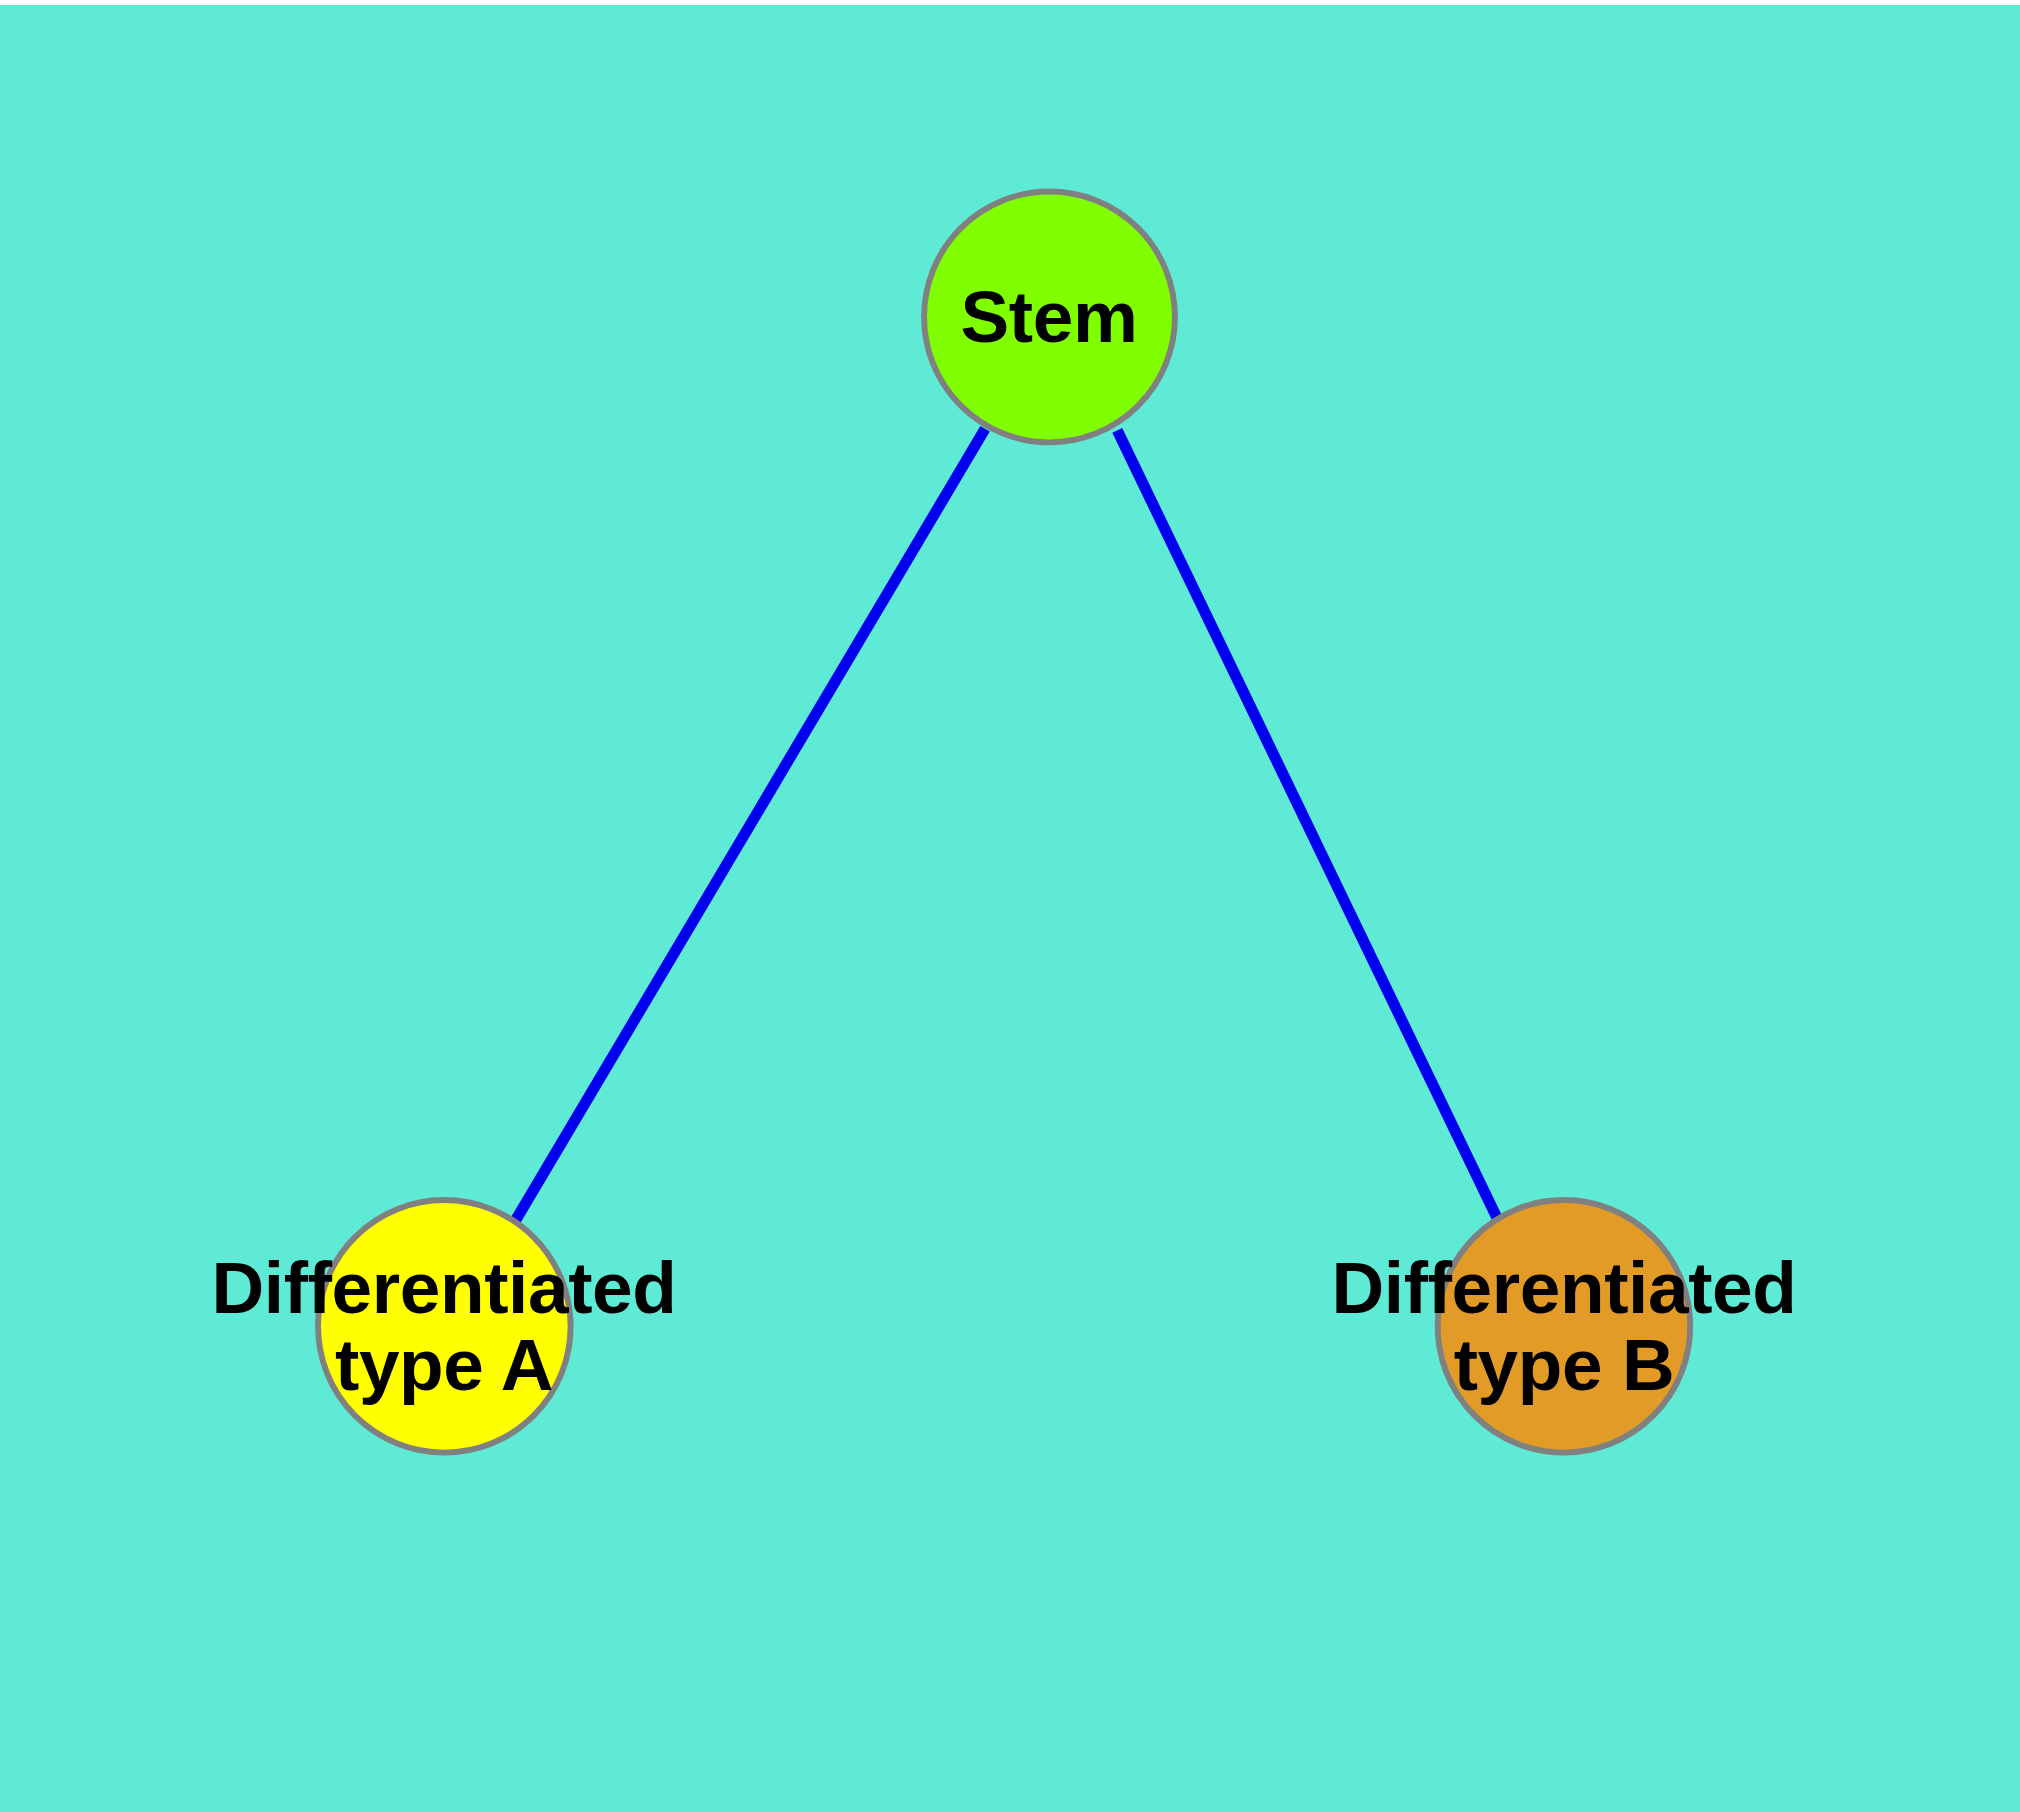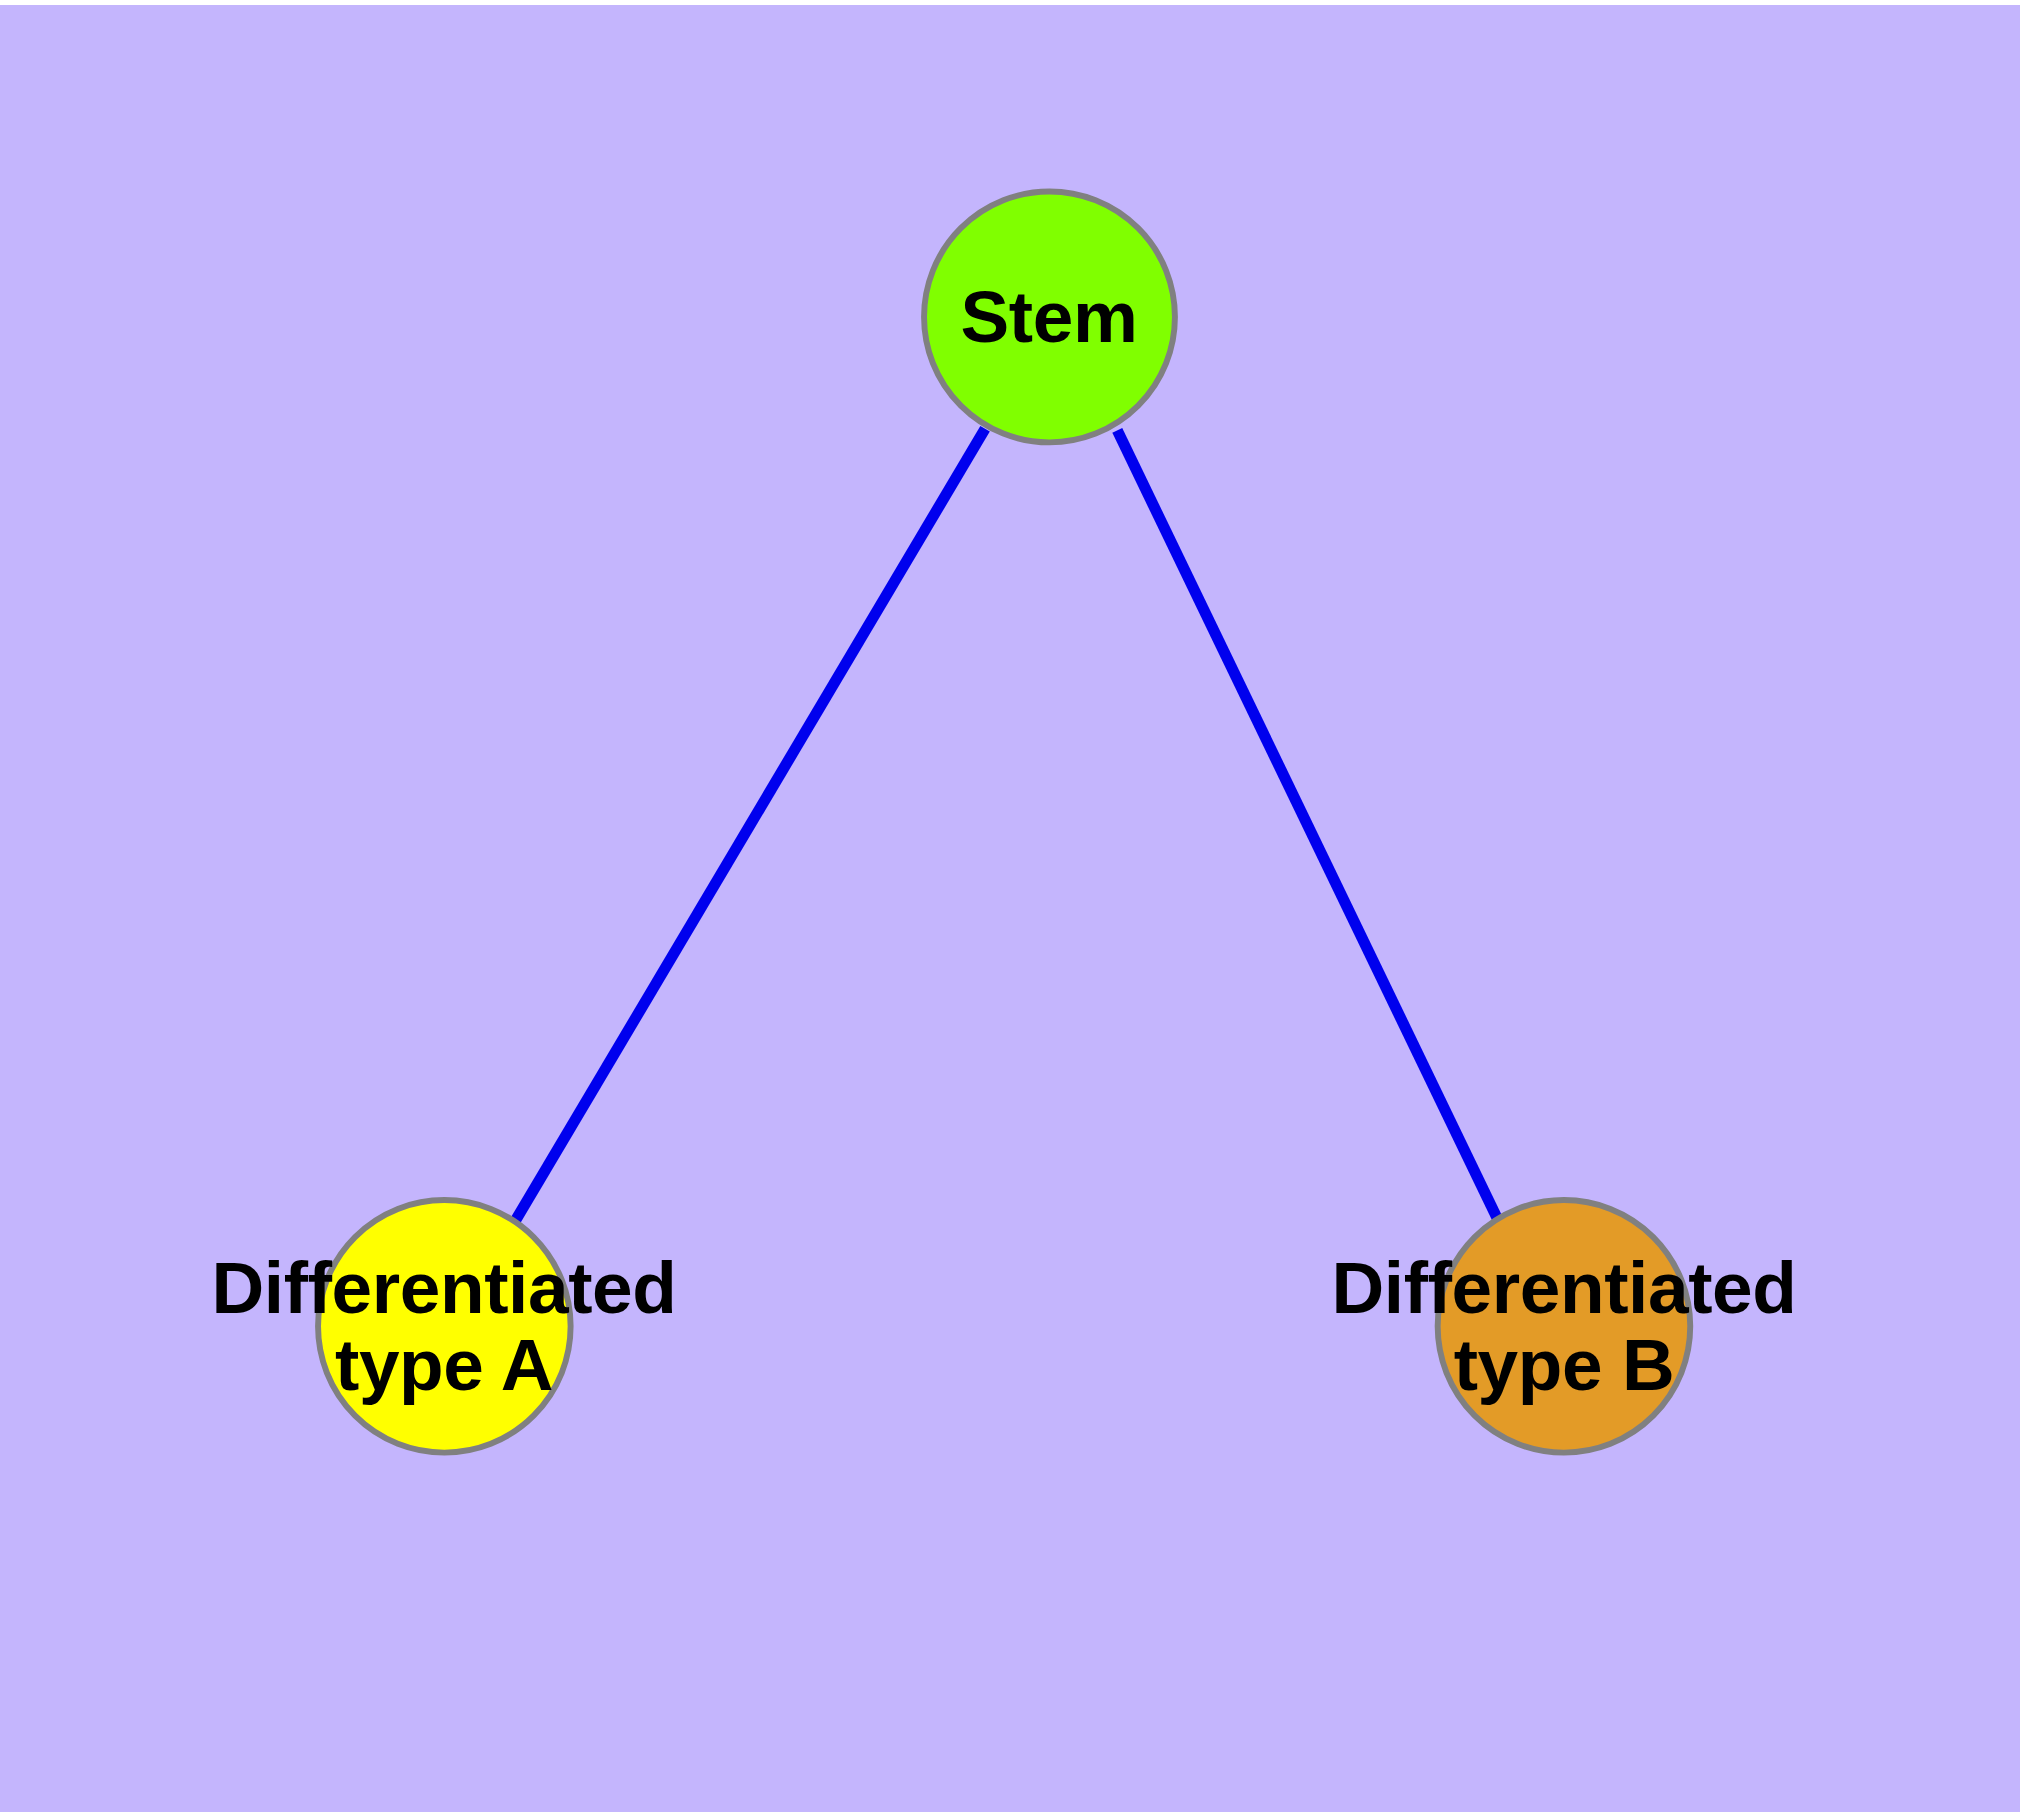--- a/index.html
+++ b/index.html
@@ -44,21 +44,21 @@
     letter-spacing: -0.4px;
   }
   .label-stem   { font-size: 73px; }
   .label-typea  { font-size: 73px; }
   .label-typeb  { font-size: 73px; }
 </style>
 </head>
 <body>
 
 <div id="canvas">
-  <div id="plot-area" style="background: #c4b5fd;">
+  <div id="plot-area" style="background: #5eead4;">
 
     <svg id="graph-svg" viewBox="0 0 2384 2132" xmlns="http://www.w3.org/2000/svg">
 
       <g>
         <line class="edge" x1="1162" y1="500" x2="608" y2="1434" stroke="#0000ee" stroke-width="13" stroke-linecap="butt"></line>
         <line class="edge" x1="1318" y1="502" x2="1766" y2="1431" stroke="#0000ee" stroke-width="13" stroke-linecap="butt"></line>
       </g>
 
       <g>
         <circle class="node" cx="1238" cy="368" r="148" fill="#80ff00" stroke="#808080" stroke-width="7"></circle>

